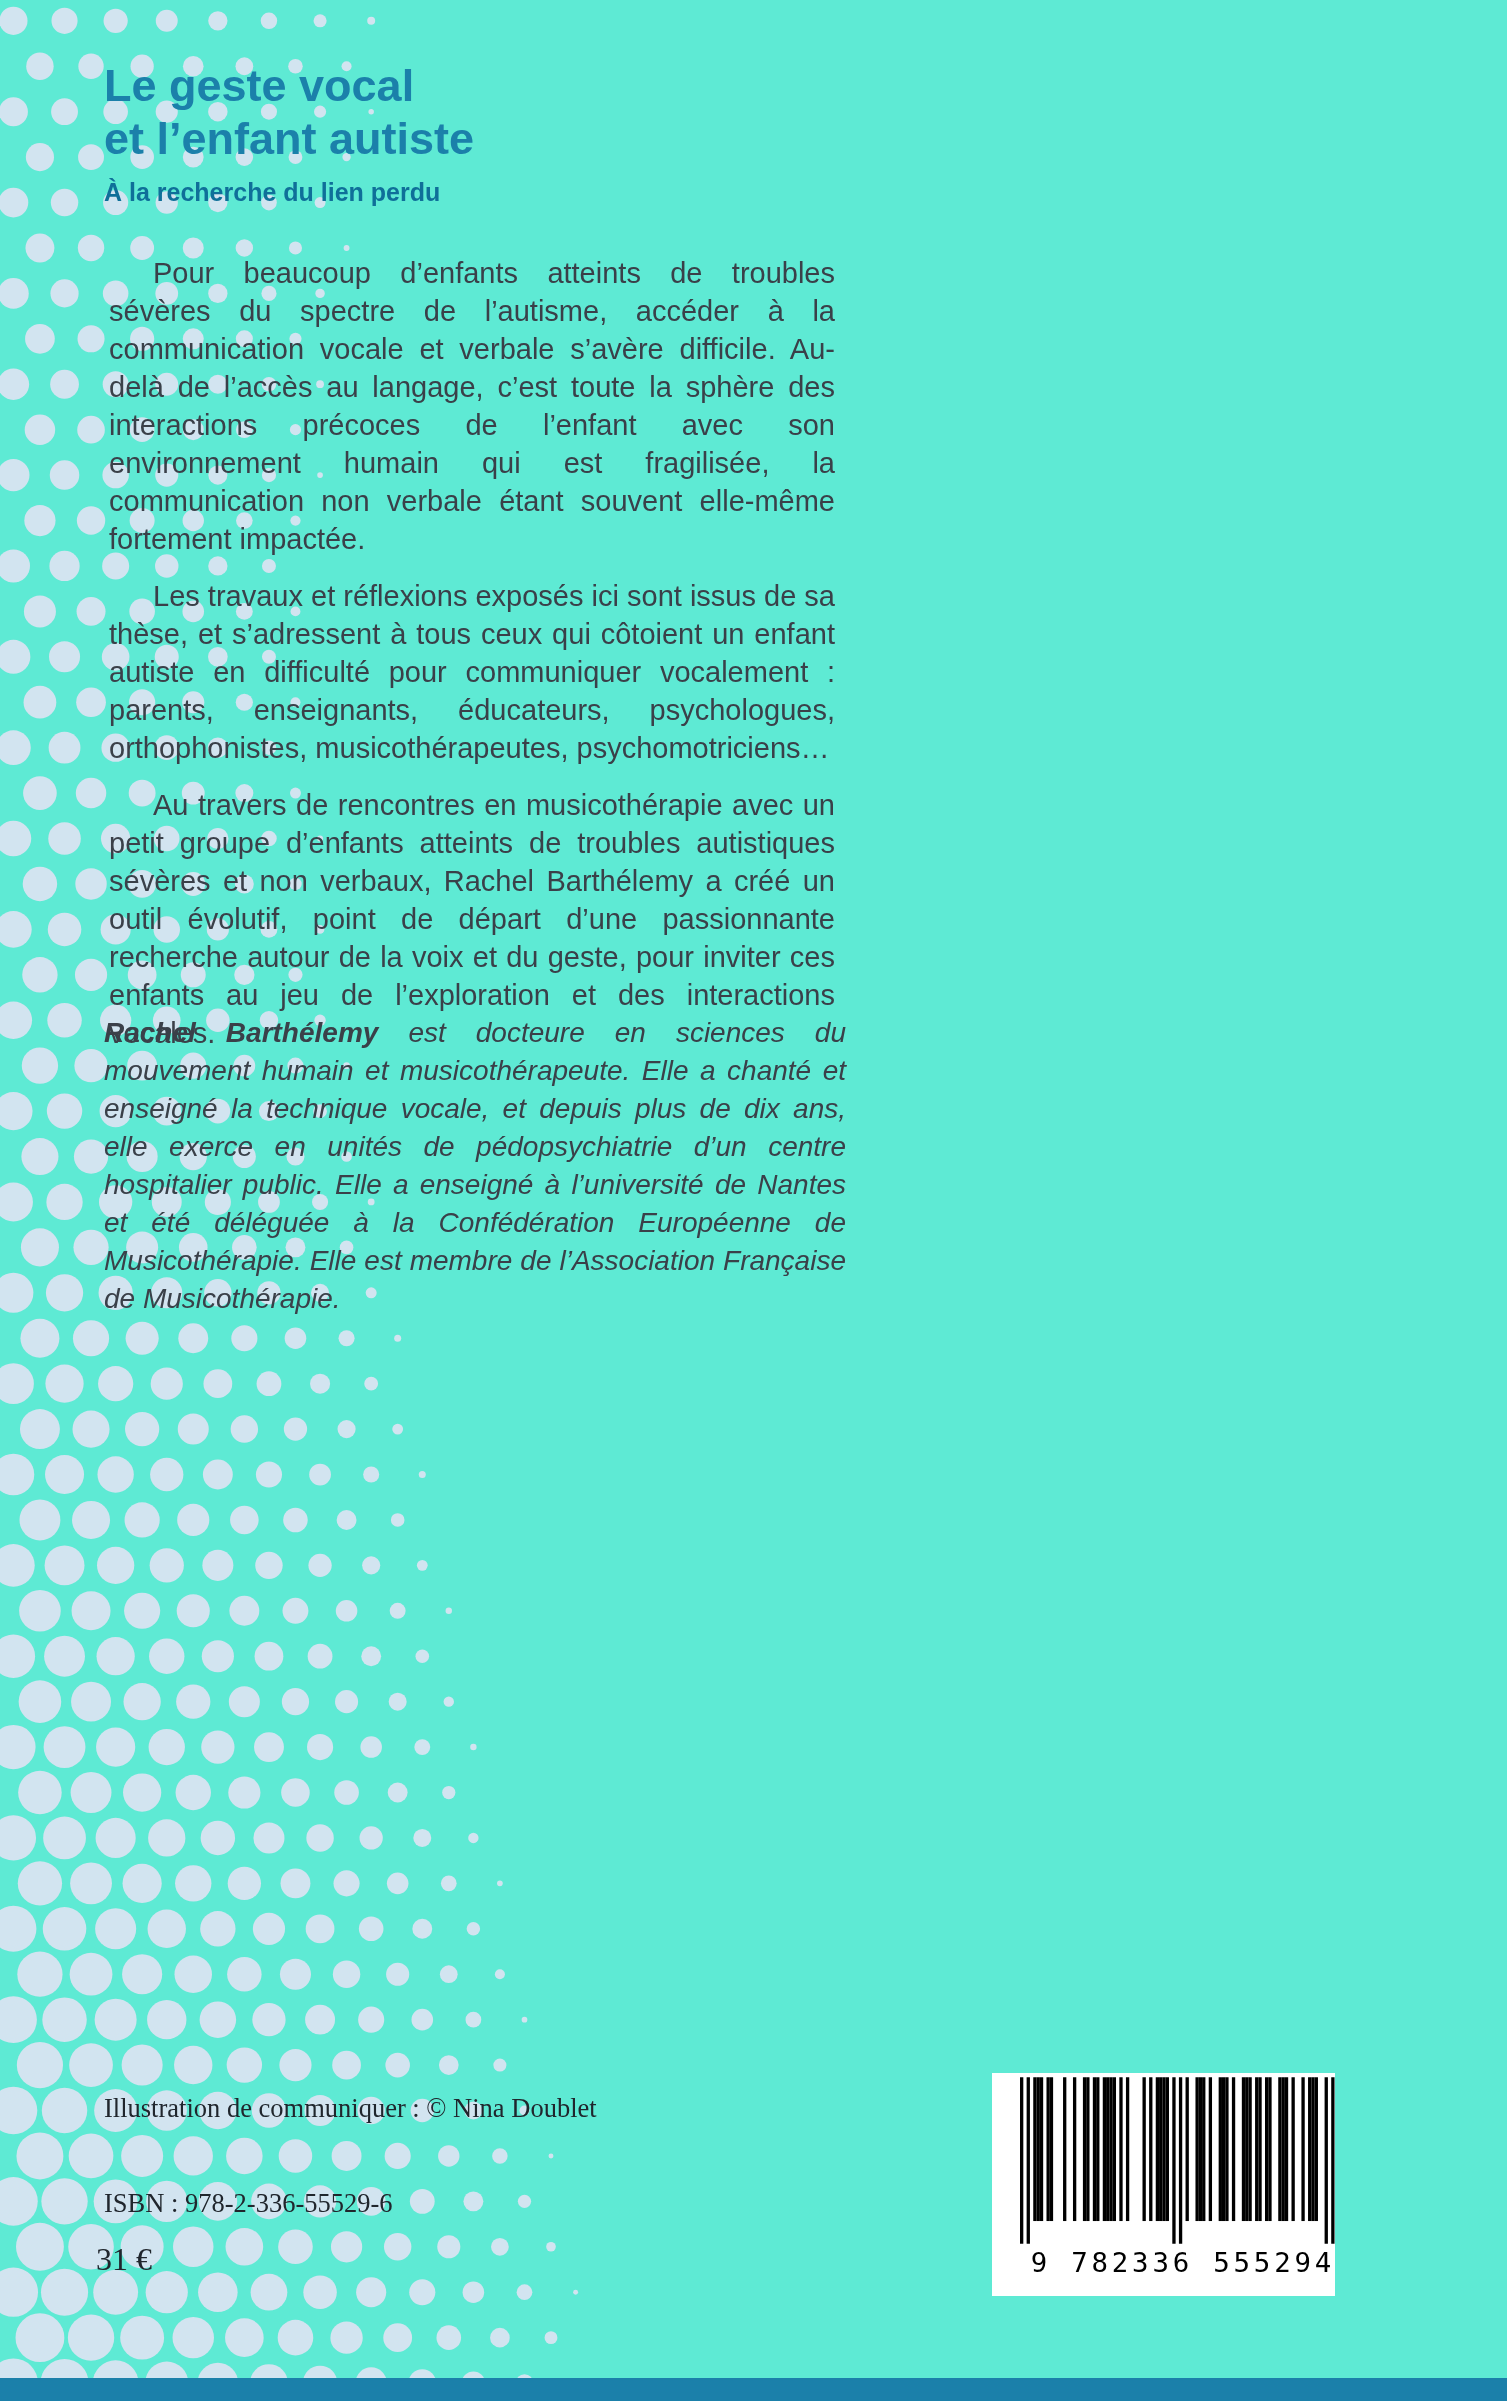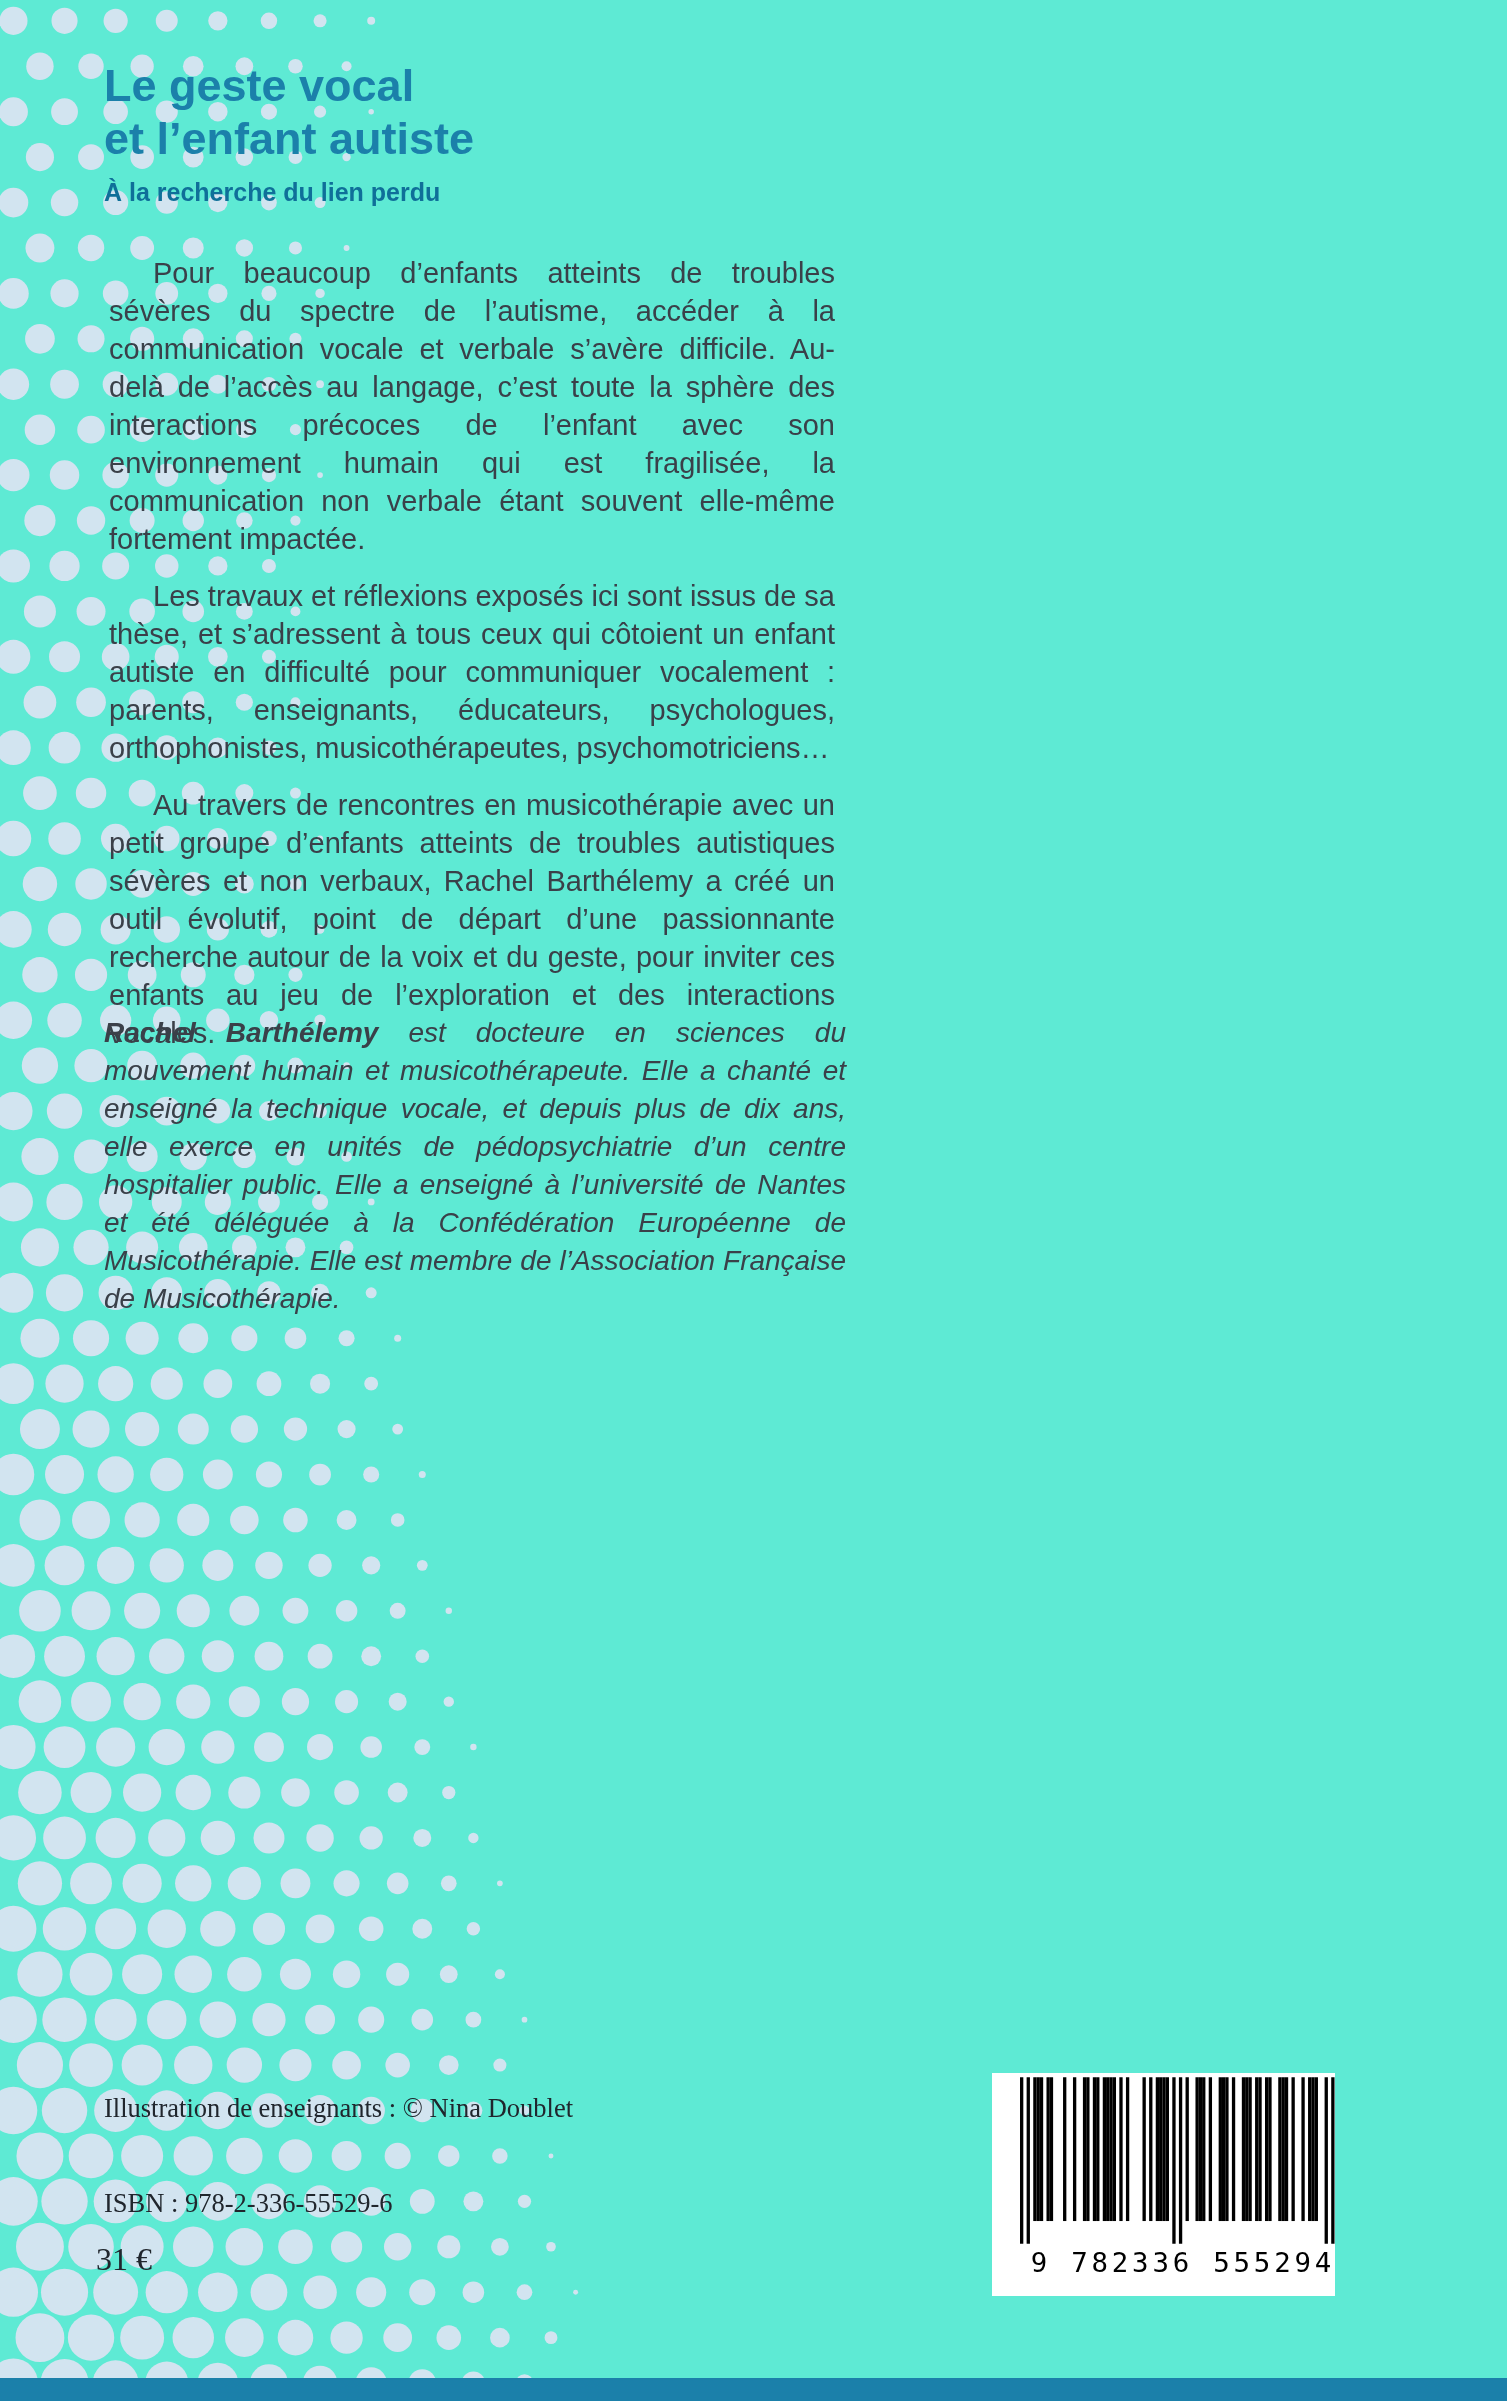--- a/index.html
+++ b/index.html
@@ -517,21 +517,21 @@
   <section class="blurb">
     <p>Pour beaucoup d’enfants atteints de troubles sévères du spectre de l’autisme, accéder à la communication vocale et verbale s’avère difficile. Au-delà de l’accès au langage, c’est toute la sphère des interactions précoces de l’enfant avec son environnement humain qui est fragilisée, la communication non verbale étant souvent elle-même fortement impactée.</p>
     <p>Les travaux et réflexions exposés ici sont issus de sa thèse, et s’adressent à tous ceux qui côtoient un enfant autiste en difficulté pour communiquer vocalement : parents, enseignants, éducateurs, psychologues, orthophonistes, musicothérapeutes, psychomotriciens…</p>
     <p>Au travers de rencontres en musicothérapie avec un petit groupe d’enfants atteints de troubles autistiques sévères et non verbaux, Rachel Barthélemy a créé un outil évolutif, point de départ d’une passionnante recherche autour de la voix et du geste, pour inviter ces enfants au jeu de l’exploration et des interactions vocales.</p>
   </section>
 
   <section class="bio">
     <p><strong class="bio-name">Rachel Barthélemy</strong><span> est docteure en sciences du mouvement humain et musicothérapeute. Elle a chanté et enseigné la technique vocale, et depuis plus de dix ans, elle exerce en unités de pédopsychiatrie d’un centre hospitalier public. Elle a enseigné à l’université de Nantes et été déléguée à la Confédération Européenne de Musicothérapie. Elle est membre de l’Association Française de Musicothérapie.</span></p>
   </section>
 
-  <div class="credit">Illustration de enseignants : © Nina Doublet</div>
+  <div class="credit">Illustration de communiquer : © Nina Doublet</div>
   <div class="isbn">ISBN : 978-2-336-55529-6</div>
   <div class="price">31 €</div>
 
   <div class="barcode-box">
     <svg id="barcode-svg" class="barcode-bars" viewBox="0 0 333 176">
         <rect x="0.0" y="0" width="3.5" height="176" fill="#000"></rect>
         <rect x="7.0" y="0" width="3.5" height="176" fill="#000"></rect>
         <rect x="14.0" y="0" width="3.5" height="152" fill="#000"></rect>
         <rect x="17.5" y="0" width="3.5" height="152" fill="#000"></rect>
         <rect x="21.0" y="0" width="3.5" height="152" fill="#000"></rect>

